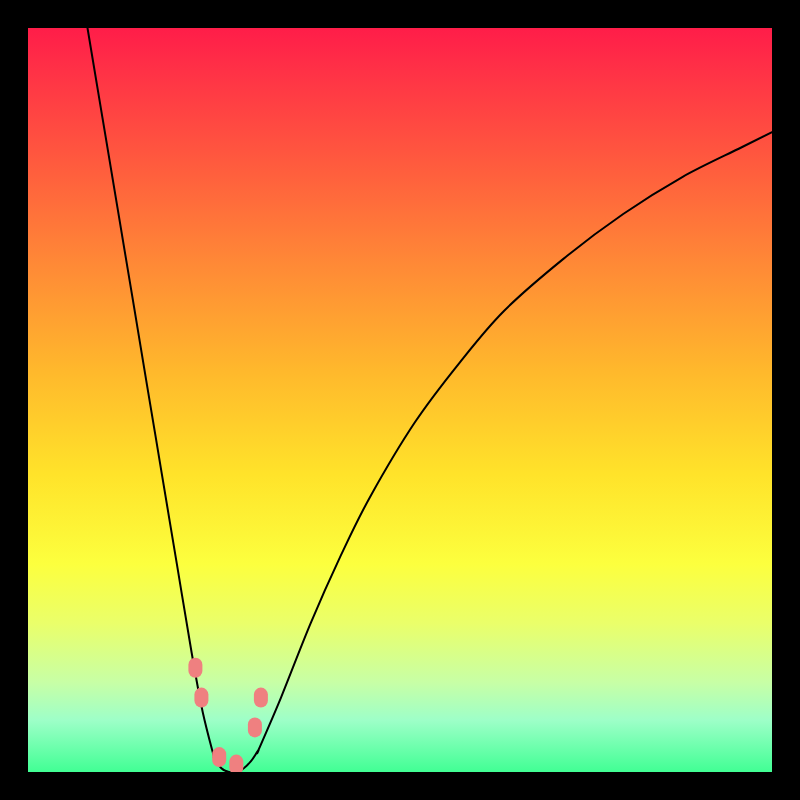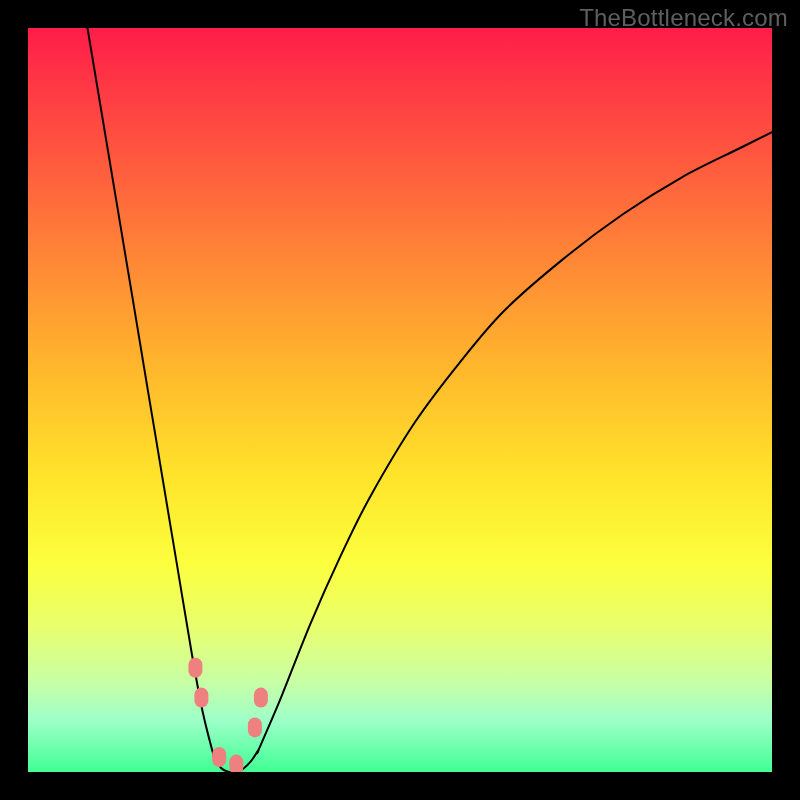--- a/index.html
+++ b/index.html
@@ -66,21 +66,20 @@
   }
   .marker {
     fill: #ef8080;
     stroke: none;
   }
 </style>
 </head>
 <body>
 
 <div class="frame">
-  <div class="watermark">TheBottleneck.com</div>
   <div class="plot">
     <div class="gradient"></div>
     <svg class="curves" viewBox="0 0 744 744">
       <path id="curve-path" class="curve-path" d="M 59.5 0.0 C 62.0 14.9, 69.4 59.5, 74.4 89.3 C 79.4 119.0, 84.3 148.8, 89.3 178.6 C 94.2 208.3, 99.2 238.1, 104.2 267.8 C 109.1 297.6, 114.1 327.4, 119.0 357.1 C 124.0 386.9, 129.0 416.6, 133.9 446.4 C 138.9 476.2, 143.8 505.9, 148.8 535.7 C 153.8 565.4, 159.3 600.2, 163.7 625.0 C 168.0 649.8, 171.1 667.1, 174.8 684.5 C 178.6 701.8, 184.1 721.7, 186.0 729.1 C 187.9 736.6, 184.8 727.3, 186.0 729.1 C 187.2 731.0, 191.0 737.8, 193.4 740.3 C 195.9 742.8, 198.4 743.4, 200.9 744.0 C 203.4 744.6, 205.8 744.6, 208.3 744.0 C 210.8 743.4, 213.3 742.1, 215.8 740.3 C 218.2 738.4, 220.7 735.9, 223.2 732.8 C 225.7 729.7, 229.4 723.5, 230.6 721.7 C 231.9 719.8, 226.9 730.4, 230.6 721.7 C 234.4 713.0, 244.3 690.7, 253.0 669.6 C 261.6 648.5, 272.8 618.8, 282.7 595.2 C 292.6 571.6, 302.6 549.3, 312.5 528.2 C 322.4 507.2, 329.8 491.0, 342.2 468.7 C 354.6 446.4, 372.0 416.6, 386.9 394.3 C 401.8 372.0, 416.6 353.4, 431.5 334.8 C 446.4 316.2, 458.8 300.1, 476.2 282.7 C 493.5 265.4, 515.8 246.8, 535.7 230.6 C 555.5 214.5, 575.4 199.6, 595.2 186.0 C 615.0 172.4, 634.9 160.0, 654.7 148.8 C 674.6 137.6, 699.4 126.5, 714.2 119.0 C 729.1 111.6, 739.0 106.6, 744.0 104.2"></path>
       <g id="marker-layer">
           <rect x="160.4" y="629.8" width="14" height="20" rx="7" ry="7" class="marker"></rect>
           <rect x="166.4" y="659.6" width="14" height="20" rx="7" ry="7" class="marker"></rect>
           <rect x="184.2" y="719.1" width="14" height="20" rx="7" ry="7" class="marker"></rect>
           <rect x="201.3" y="726.6" width="14" height="20" rx="7" ry="7" class="marker"></rect>
           <rect x="219.9" y="689.4" width="14" height="20" rx="7" ry="7" class="marker"></rect>

